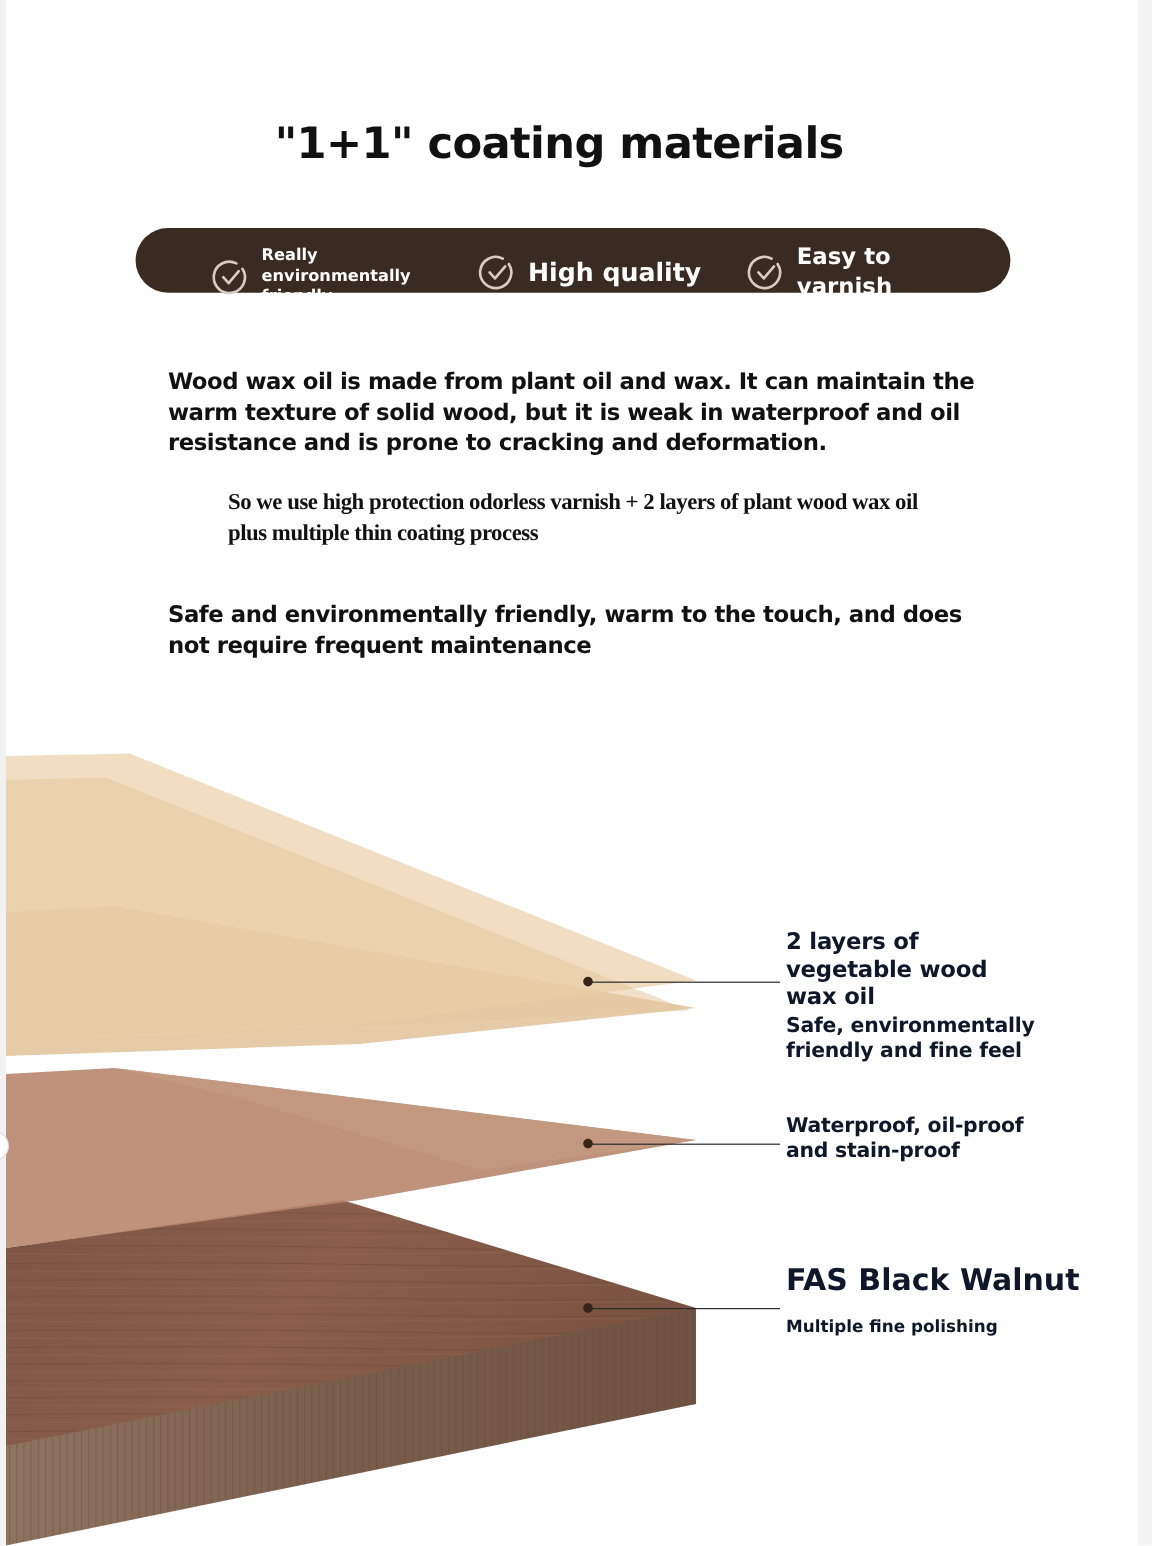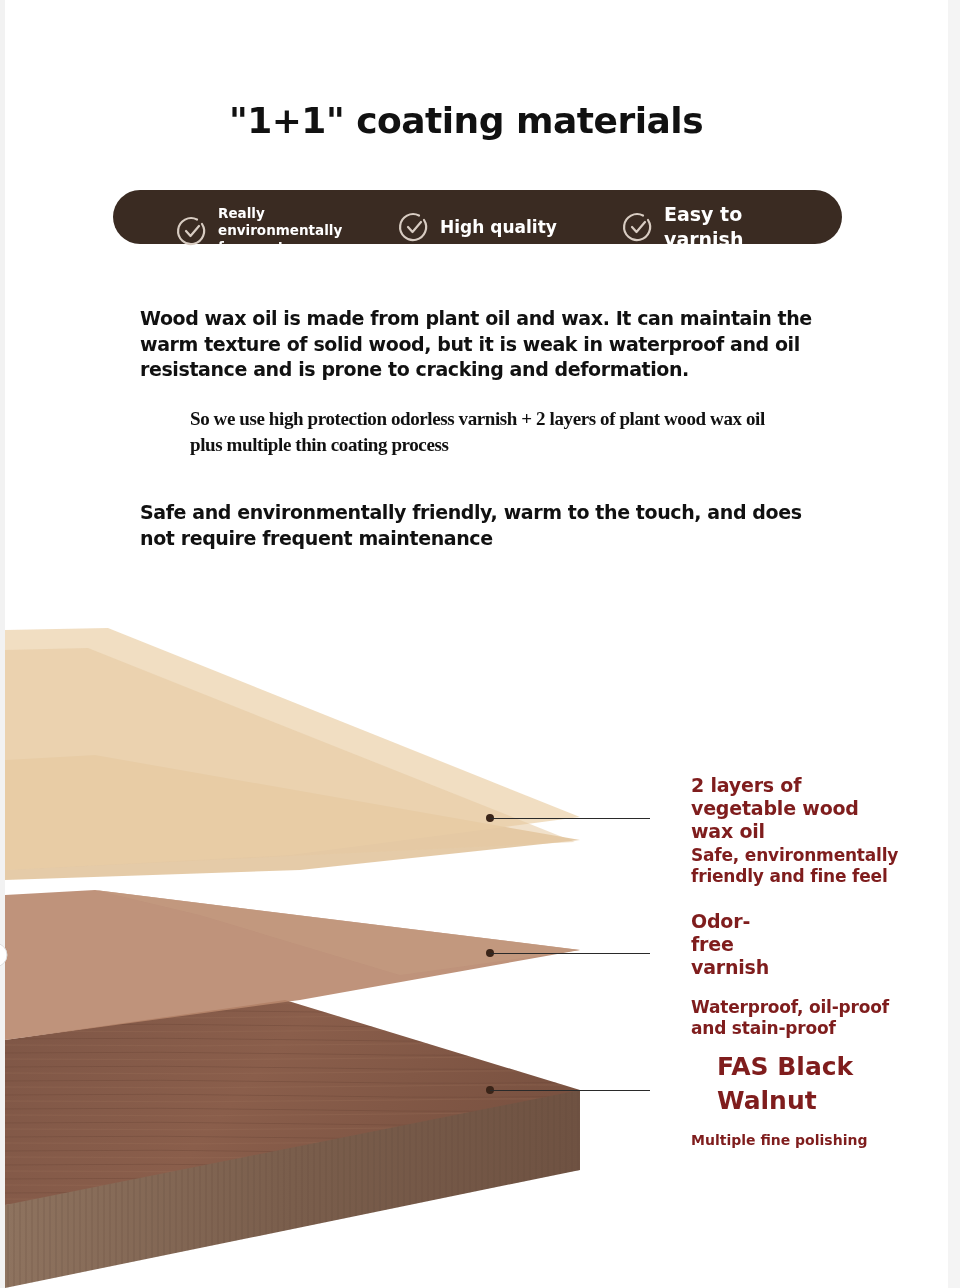--- a/index.html
+++ b/index.html
@@ -4,34 +4,34 @@
 <style>
   html, body { margin:0; padding:0; }
   body { width:960px; height:1288px; background:#ffffff; position:relative; overflow:hidden; font-family:"DejaVu Sans", sans-serif; color:#111; }
   .right-strip { position:absolute; right:0; top:0; width:12px; height:1288px; background:#f4f4f4; }
   .left-strip { position:absolute; left:0; top:0; width:5px; height:1288px; background:#f2f2f2; }
   .title { position:absolute; top:100px; left:0; width:932px; text-align:center; font-size:36px; font-weight:bold; letter-spacing:-0.5px; }
   .pill { position:absolute; left:113px; top:190px; width:729px; height:54px; background:#3a2b22; border-radius:37px; }
   .feat { position:absolute; display:flex; align-items:center; color:#fff; font-weight:bold; }
   .feat .check { width:32px; height:32px; margin-right:10px; flex:none; }
   .f1 { left:63px; top:15px; font-size:13.5px; line-height:17px; }
-  .f2 { left:285px; top:21px; font-size:17px; }
+  .f2 { left:285px; top:21px; font-size:21px; }
   .f3 { left:509px; top:12px; font-size:19px; line-height:25px; }
   .para { position:absolute; left:140px; width:676px; text-align:left; font-weight:bold; font-size:19px; line-height:25.5px; letter-spacing:-0.4px; }
   .p1 { top:306px; }
   .p2 { top:406px; }
   .p3 { top:500px; }
   .layers { position:absolute; left:0; top:600px; width:640px; height:688px; }
-  .label { position:absolute; left:691px; font-weight:bold; color:#7f1d1d; }
+  .label { position:absolute; left:655px; font-weight:bold; color:#0f172a; }
   .l-title { font-size:19px; line-height:23px; letter-spacing:-0.2px; }
   .l-sub { font-size:17px; line-height:21px; letter-spacing:-0.2px; }
   .lb1 { top:774px; }
   .lb2 { top:910px; }
   .lb3 { top:1050px; }
-  .big { font-size:25px; line-height:34px;margin-left:26px; }
+  .big { font-size:25px; line-height:34px; }
   .small { font-size:14px; margin-top:14px; }
   .leader { position:absolute; height:1px; background:#2a2a2a; }
   .dot { position:absolute; width:8px; height:8px; border-radius:50%; background:#3a2418; }
 </style>
 </head>
 <body>
 
 <div class="left-strip"></div>
 <div class="right-strip"></div>
 
@@ -39,21 +39,21 @@
 
 <div class="pill">
   <div class="feat f1">
     <svg class="check" viewBox="0 0 32 32">
         <path d="M26 9 A13 13 0 1 1 21 4.5" fill="none" stroke="#d8ccc2" stroke-width="2.2" stroke-linecap="round"></path>
         <path d="M10 16 L14.5 21 L23 11" fill="none" stroke="#d8ccc2" stroke-width="2.2" stroke-linecap="round" stroke-linejoin="round"></path>
       </svg>
     <div>
       <div>Really</div>
       <div>environmentally</div>
-      <div>frequent</div>
+      <div>friendly</div>
     </div>
   </div>
   <div class="feat f2">
     <svg class="check" viewBox="0 0 32 32">
         <path d="M26 9 A13 13 0 1 1 21 4.5" fill="none" stroke="#d8ccc2" stroke-width="2.2" stroke-linecap="round"></path>
         <path d="M10 16 L14.5 21 L23 11" fill="none" stroke="#d8ccc2" stroke-width="2.2" stroke-linecap="round" stroke-linejoin="round"></path>
       </svg>
     <span>High quality</span>
   </div>
   <div class="feat f3">
@@ -114,19 +114,18 @@
 <div class="dot" style="left:486px;top:949px;"></div>
 <div class="leader" style="left:490px;top:953px;width:160px;"></div>
 <div class="dot" style="left:486px;top:1086px;"></div>
 <div class="leader" style="left:490px;top:1090px;width:160px;"></div>
 
 <div class="label lb1">
   <div class="l-title" style="width:215px;">2 layers of vegetable wood wax oil</div>
   <div class="l-sub" style="width:215px;margin-top:2px;">Safe, environmentally friendly and fine feel</div>
 </div>
 <div class="label lb2">
-  <div class="l-title" style="width:100px;">Odor-free varnish</div>
   <div class="l-sub" style="width:200px;margin-top:18px;">Waterproof, oil-proof and stain-proof</div>
 </div>
 <div class="label lb3">
   <div class="big">FAS Black Walnut</div>
   <div class="small">Multiple fine polishing</div>
 </div>
 
 </body></html>

